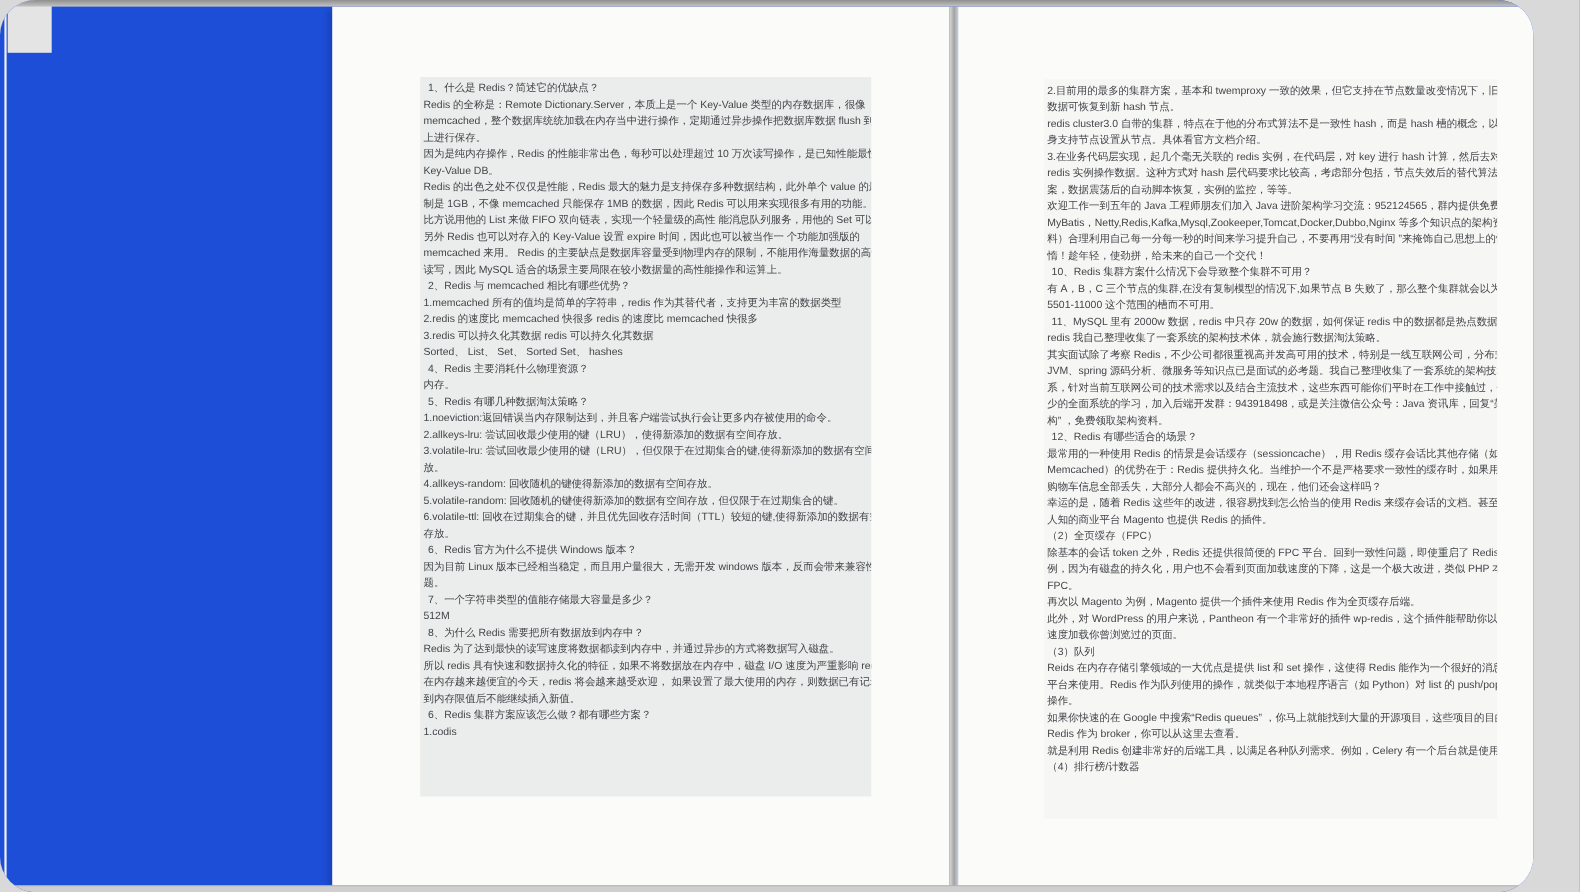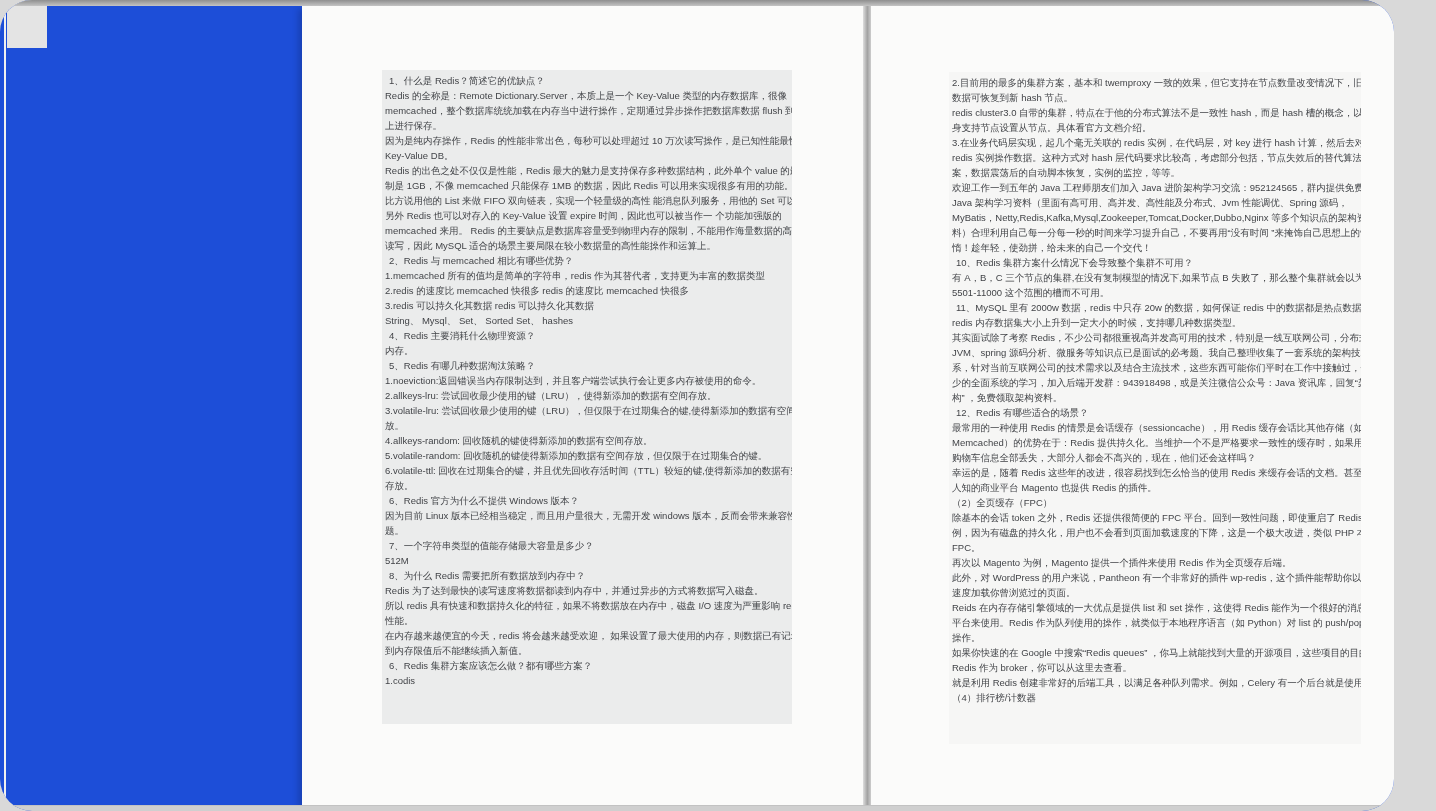--- a/index.html
+++ b/index.html
@@ -80,87 +80,86 @@
         <div class="line">Redis 的出色之处不仅仅是性能，Redis 最大的魅力是支持保存多种数据结构，此外单个 value 的最大限</div>
         <div class="line">制是 1GB，不像 memcached 只能保存 1MB 的数据，因此 Redis 可以用来实现很多有用的功能。</div>
         <div class="line">比方说用他的 List 来做 FIFO 双向链表，实现一个轻量级的高性 能消息队列服务，用他的 Set 可以做高</div>
         <div class="line">另外 Redis 也可以对存入的 Key-Value 设置 expire 时间，因此也可以被当作一 个功能加强版的</div>
         <div class="line">memcached 来用。  Redis 的主要缺点是数据库容量受到物理内存的限制，不能用作海量数据的高性能</div>
         <div class="line">读写，因此 MySQL 适合的场景主要局限在较小数据量的高性能操作和运算上。</div>
         <div class="line heading">2、Redis 与 memcached 相比有哪些优势？</div>
         <div class="line">1.memcached 所有的值均是简单的字符串，redis 作为其替代者，支持更为丰富的数据类型</div>
         <div class="line">2.redis 的速度比 memcached 快很多 redis 的速度比 memcached 快很多</div>
         <div class="line">3.redis 可以持久化其数据 redis 可以持久化其数据</div>
-        <div class="line">String、 Mysql、 Set、 Sorted Set、 hashes</div>
+        <div class="line">Sorted、 List、 Set、 Sorted Set、 hashes</div>
         <div class="line heading">4、Redis 主要消耗什么物理资源？</div>
         <div class="line">内存。</div>
         <div class="line heading">5、Redis 有哪几种数据淘汰策略？</div>
         <div class="line">1.noeviction:返回错误当内存限制达到，并且客户端尝试执行会让更多内存被使用的命令。</div>
         <div class="line">2.allkeys-lru: 尝试回收最少使用的键（LRU），使得新添加的数据有空间存放。</div>
         <div class="line">3.volatile-lru: 尝试回收最少使用的键（LRU），但仅限于在过期集合的键,使得新添加的数据有空间存</div>
         <div class="line">放。</div>
         <div class="line">4.allkeys-random: 回收随机的键使得新添加的数据有空间存放。</div>
         <div class="line">5.volatile-random: 回收随机的键使得新添加的数据有空间存放，但仅限于在过期集合的键。</div>
         <div class="line">6.volatile-ttl: 回收在过期集合的键，并且优先回收存活时间（TTL）较短的键,使得新添加的数据有空间</div>
         <div class="line">存放。</div>
         <div class="line heading">6、Redis 官方为什么不提供 Windows 版本？</div>
         <div class="line">因为目前 Linux 版本已经相当稳定，而且用户量很大，无需开发 windows 版本，反而会带来兼容性等问</div>
         <div class="line">题。</div>
         <div class="line heading">7、一个字符串类型的值能存储最大容量是多少？</div>
         <div class="line">512M</div>
         <div class="line heading">8、为什么 Redis 需要把所有数据放到内存中？</div>
         <div class="line">Redis 为了达到最快的读写速度将数据都读到内存中，并通过异步的方式将数据写入磁盘。</div>
         <div class="line">所以 redis 具有快速和数据持久化的特征，如果不将数据放在内存中，磁盘 I/O 速度为严重影响 redis 的</div>
-        <div class="line">性能。</div>
         <div class="line">在内存越来越便宜的今天，redis 将会越来越受欢迎， 如果设置了最大使用的内存，则数据已有记录数达</div>
         <div class="line">到内存限值后不能继续插入新值。</div>
         <div class="line heading">6、Redis 集群方案应该怎么做？都有哪些方案？</div>
         <div class="line">1.codis</div>
       </div>
   </div>
 
   <div class="page-gap"></div>
 
   <div class="page page-right">
     <div class="textblock">
         <div class="line">2.目前用的最多的集群方案，基本和 twemproxy 一致的效果，但它支持在节点数量改变情况下，旧节点</div>
         <div class="line">数据可恢复到新 hash 节点。</div>
         <div class="line">redis cluster3.0 自带的集群，特点在于他的分布式算法不是一致性 hash，而是 hash 槽的概念，以及自</div>
         <div class="line">身支持节点设置从节点。具体看官方文档介绍。</div>
         <div class="line">3.在业务代码层实现，起几个毫无关联的 redis 实例，在代码层，对 key 进行 hash 计算，然后去对应的</div>
         <div class="line">redis 实例操作数据。这种方式对 hash 层代码要求比较高，考虑部分包括，节点失效后的替代算法方</div>
         <div class="line">案，数据震荡后的自动脚本恢复，实例的监控，等等。</div>
         <div class="line">欢迎工作一到五年的 Java 工程师朋友们加入 Java 进阶架构学习交流：952124565，群内提供免费的</div>
-        <div class="line">Java 架构学习资料（里面有高可用、高并发、高性能及分布式、Jvm 性能调优、Spring 源码，</div>
         <div class="line">MyBatis，Netty,Redis,Kafka,Mysql,Zookeeper,Tomcat,Docker,Dubbo,Nginx 等多个知识点的架构资</div>
         <div class="line">料）合理利用自己每一分每一秒的时间来学习提升自己，不要再用“没有时间 ”来掩饰自己思想上的懒</div>
         <div class="line">惰！趁年轻，使劲拼，给未来的自己一个交代！</div>
         <div class="line heading">10、Redis 集群方案什么情况下会导致整个集群不可用？</div>
         <div class="line">有 A，B，C 三个节点的集群,在没有复制模型的情况下,如果节点 B 失败了，那么整个集群就会以为缺少</div>
         <div class="line">5501-11000 这个范围的槽而不可用。</div>
         <div class="line heading">11、MySQL 里有 2000w 数据，redis 中只存 20w 的数据，如何保证 redis 中的数据都是热点数据？</div>
-        <div class="line">redis 内存数据集大小上升到一定大小的时候，支持哪几种数据类型。</div>
+        <div class="line">redis 我自己整理收集了一套系统的架构技术体，就会施行数据淘汰策略。</div>
         <div class="line">其实面试除了考察 Redis，不少公司都很重视高并发高可用的技术，特别是一线互联网公司，分布式、</div>
         <div class="line">JVM、spring 源码分析、微服务等知识点已是面试的必考题。我自己整理收集了一套系统的架构技术体</div>
         <div class="line">系，针对当前互联网公司的技术需求以及结合主流技术，这些东西可能你们平时在工作中接触过，但是缺</div>
         <div class="line">少的全面系统的学习，加入后端开发群：943918498，或是关注微信公众号：Java 资讯库，回复“架</div>
         <div class="line">构” ，免费领取架构资料。</div>
         <div class="line heading">12、Redis 有哪些适合的场景？</div>
         <div class="line">最常用的一种使用 Redis 的情景是会话缓存（sessioncache），用 Redis 缓存会话比其他存储（如</div>
         <div class="line">Memcached）的优势在于：Redis 提供持久化。当维护一个不是严格要求一致性的缓存时，如果用户的</div>
         <div class="line">购物车信息全部丢失，大部分人都会不高兴的，现在，他们还会这样吗？</div>
         <div class="line">幸运的是，随着 Redis 这些年的改进，很容易找到怎么恰当的使用 Redis 来缓存会话的文档。甚至广为</div>
         <div class="line">人知的商业平台 Magento 也提供 Redis 的插件。</div>
         <div class="line">（2）全页缓存（FPC）</div>
         <div class="line">除基本的会话 token 之外，Redis 还提供很简便的 FPC 平台。回到一致性问题，即使重启了 Redis 实</div>
         <div class="line">例，因为有磁盘的持久化，用户也不会看到页面加载速度的下降，这是一个极大改进，类似 PHP 本地</div>
         <div class="line">FPC。</div>
         <div class="line">再次以 Magento 为例，Magento 提供一个插件来使用 Redis 作为全页缓存后端。</div>
         <div class="line">此外，对 WordPress 的用户来说，Pantheon 有一个非常好的插件 wp-redis，这个插件能帮助你以最快</div>
         <div class="line">速度加载你曾浏览过的页面。</div>
+        <div class="line">（3）队列</div>
         <div class="line">Reids 在内存存储引擎领域的一大优点是提供 list 和 set 操作，这使得 Redis 能作为一个很好的消息队列</div>
         <div class="line">平台来使用。Redis 作为队列使用的操作，就类似于本地程序语言（如 Python）对 list 的  push/pop</div>
         <div class="line">操作。</div>
         <div class="line">如果你快速的在 Google 中搜索“Redis queues” ，你马上就能找到大量的开源项目，这些项目的目的</div>
         <div class="line">Redis 作为 broker，你可以从这里去查看。</div>
         <div class="line">就是利用 Redis 创建非常好的后端工具，以满足各种队列需求。例如，Celery 有一个后台就是使用</div>
         <div class="line">（4）排行榜/计数器</div>
       </div>
   </div>
 

